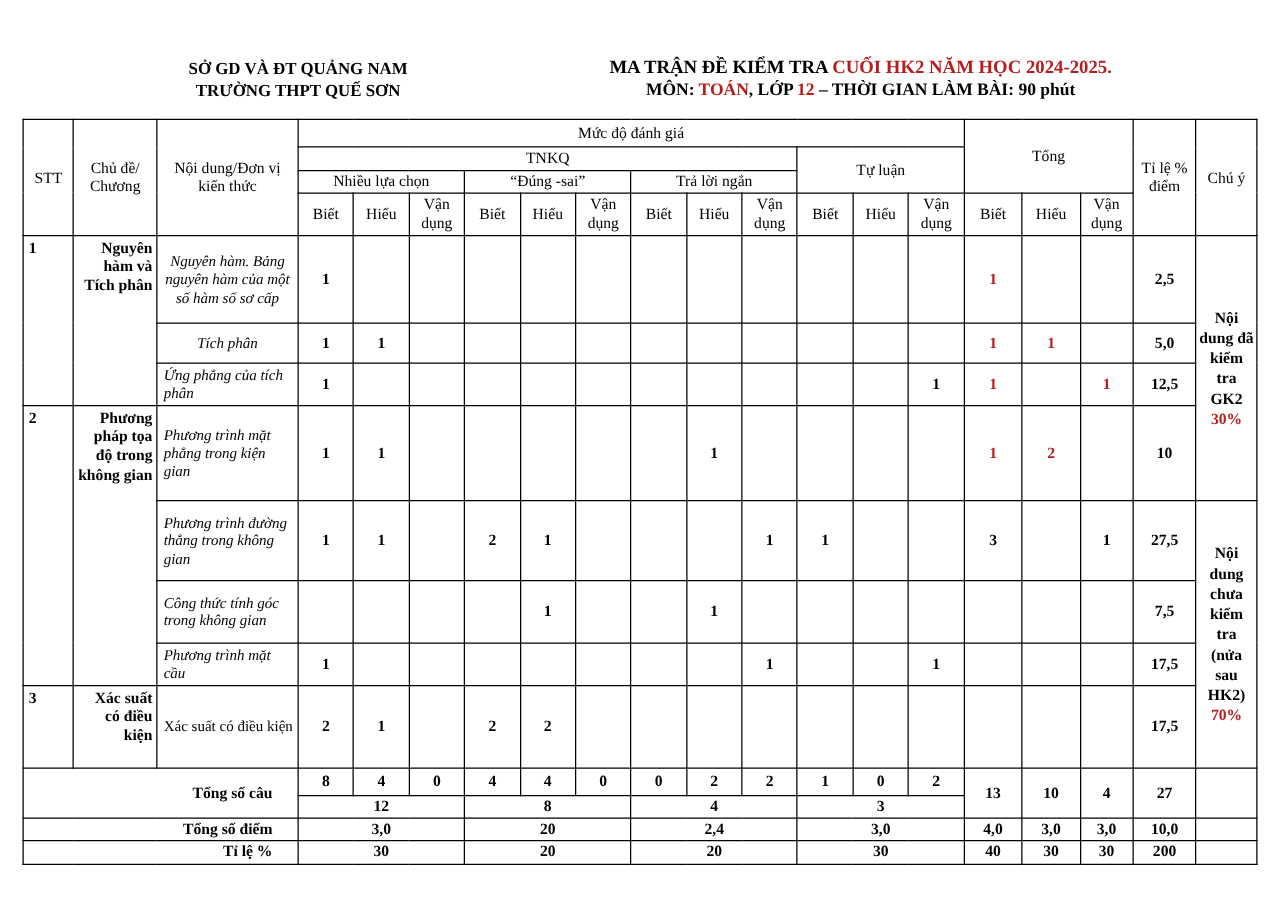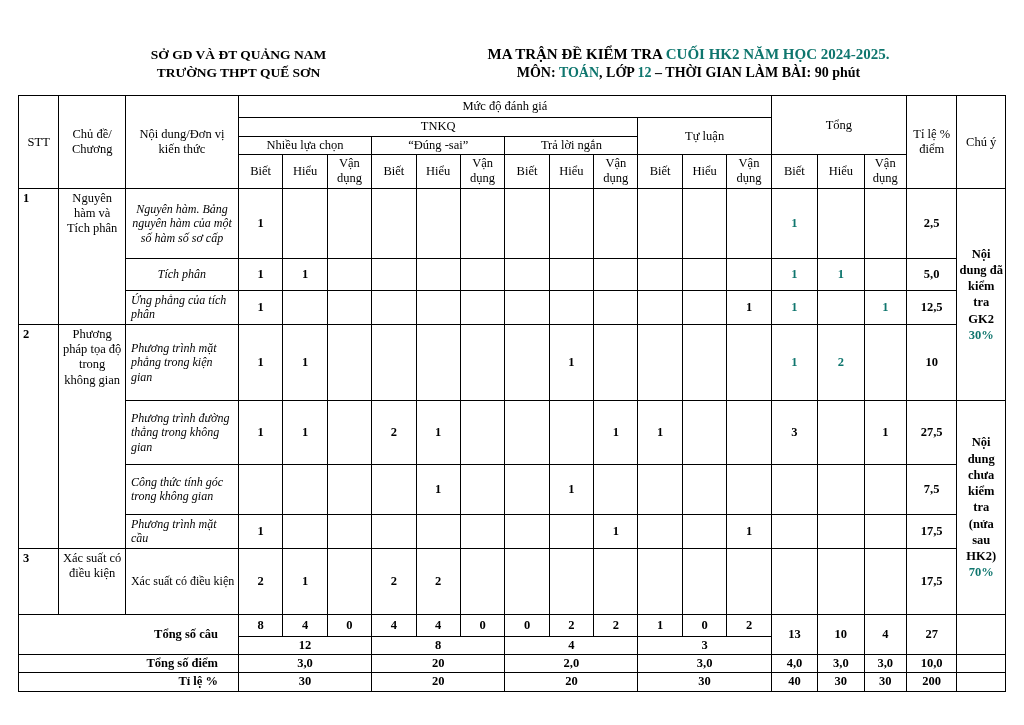--- a/index.html
+++ b/index.html
@@ -6,28 +6,28 @@
   html, body { width: 1024px; height: 725px; background: #fff; overflow: hidden; }
   body { font-family: "Liberation Serif", "DejaVu Serif", serif; color: #000; }
   .page { padding: 46px 8px 0 18px; }
 
   .doc-header { display: flex; align-items: flex-start; margin-bottom: 13px; }
   .school { width: 245px; margin-left: 98px; text-align: center; font-weight: bold; font-size: 13.5px; line-height: 1.35; }
   .title-block { flex: 1; text-align: center; font-weight: bold; }
   .title-line1 { font-size: 15px; }
   .title-line2 { font-size: 14px; margin-top: 2px; text-align: center; }
 
-  .red { color: #0f766e; }
+  .red { color: #b91c1c; }
 
   table { border-collapse: collapse; table-layout: fixed; width: 988px; }
   td { border: 1px solid #000; font-size: 12.5px; text-align: center; vertical-align: middle; padding: 1px 2px; overflow: hidden; line-height: 1.22; }
   .hdr { font-weight: normal; }
   .v { font-weight: bold; }
   .stt { text-align: left; vertical-align: top; font-weight: bold; padding: 2px 0 0 4px; }
-  .chapter { text-align: center; vertical-align: top; font-weight: normal; padding: 2px 3px; }
+  .chapter { text-align: right; vertical-align: top; font-weight: bold; padding: 2px 3px; }
   .topic { font-style: italic; font-weight: normal; font-size: 12px; }
   .topic-left { text-align: left; padding-left: 5px; }
   .plain { font-style: normal; }
   .note { font-weight: bold; font-size: 12.5px; line-height: 1.3; }
   .note-text { display: inline; }
   .note-pct { display: block; }
   .flabel { font-weight: bold; text-align: right; padding-right: 20px; }
 </style>
 </head>
 <body>
@@ -297,21 +297,21 @@
       <td colspan="3" class="v">12</td>
       <td colspan="3" class="v">8</td>
       <td colspan="3" class="v">4</td>
       <td colspan="3" class="v">3</td>
     </tr>
 
     <tr style="height:16px">
       <td colspan="3" class="flabel">Tổng số điểm</td>
       <td colspan="3" class="v">3,0</td>
       <td colspan="3" class="v">20</td>
-      <td colspan="3" class="v">2,0</td>
+      <td colspan="3" class="v">2,4</td>
       <td colspan="3" class="v">3,0</td>
       <td class="v">4,0</td>
       <td class="v">3,0</td>
       <td class="v">3,0</td>
       <td class="v">10,0</td>
       <td class="note"></td>
     </tr>
 
     <tr style="height:17px">
       <td colspan="3" class="flabel">Tỉ lệ %</td>

